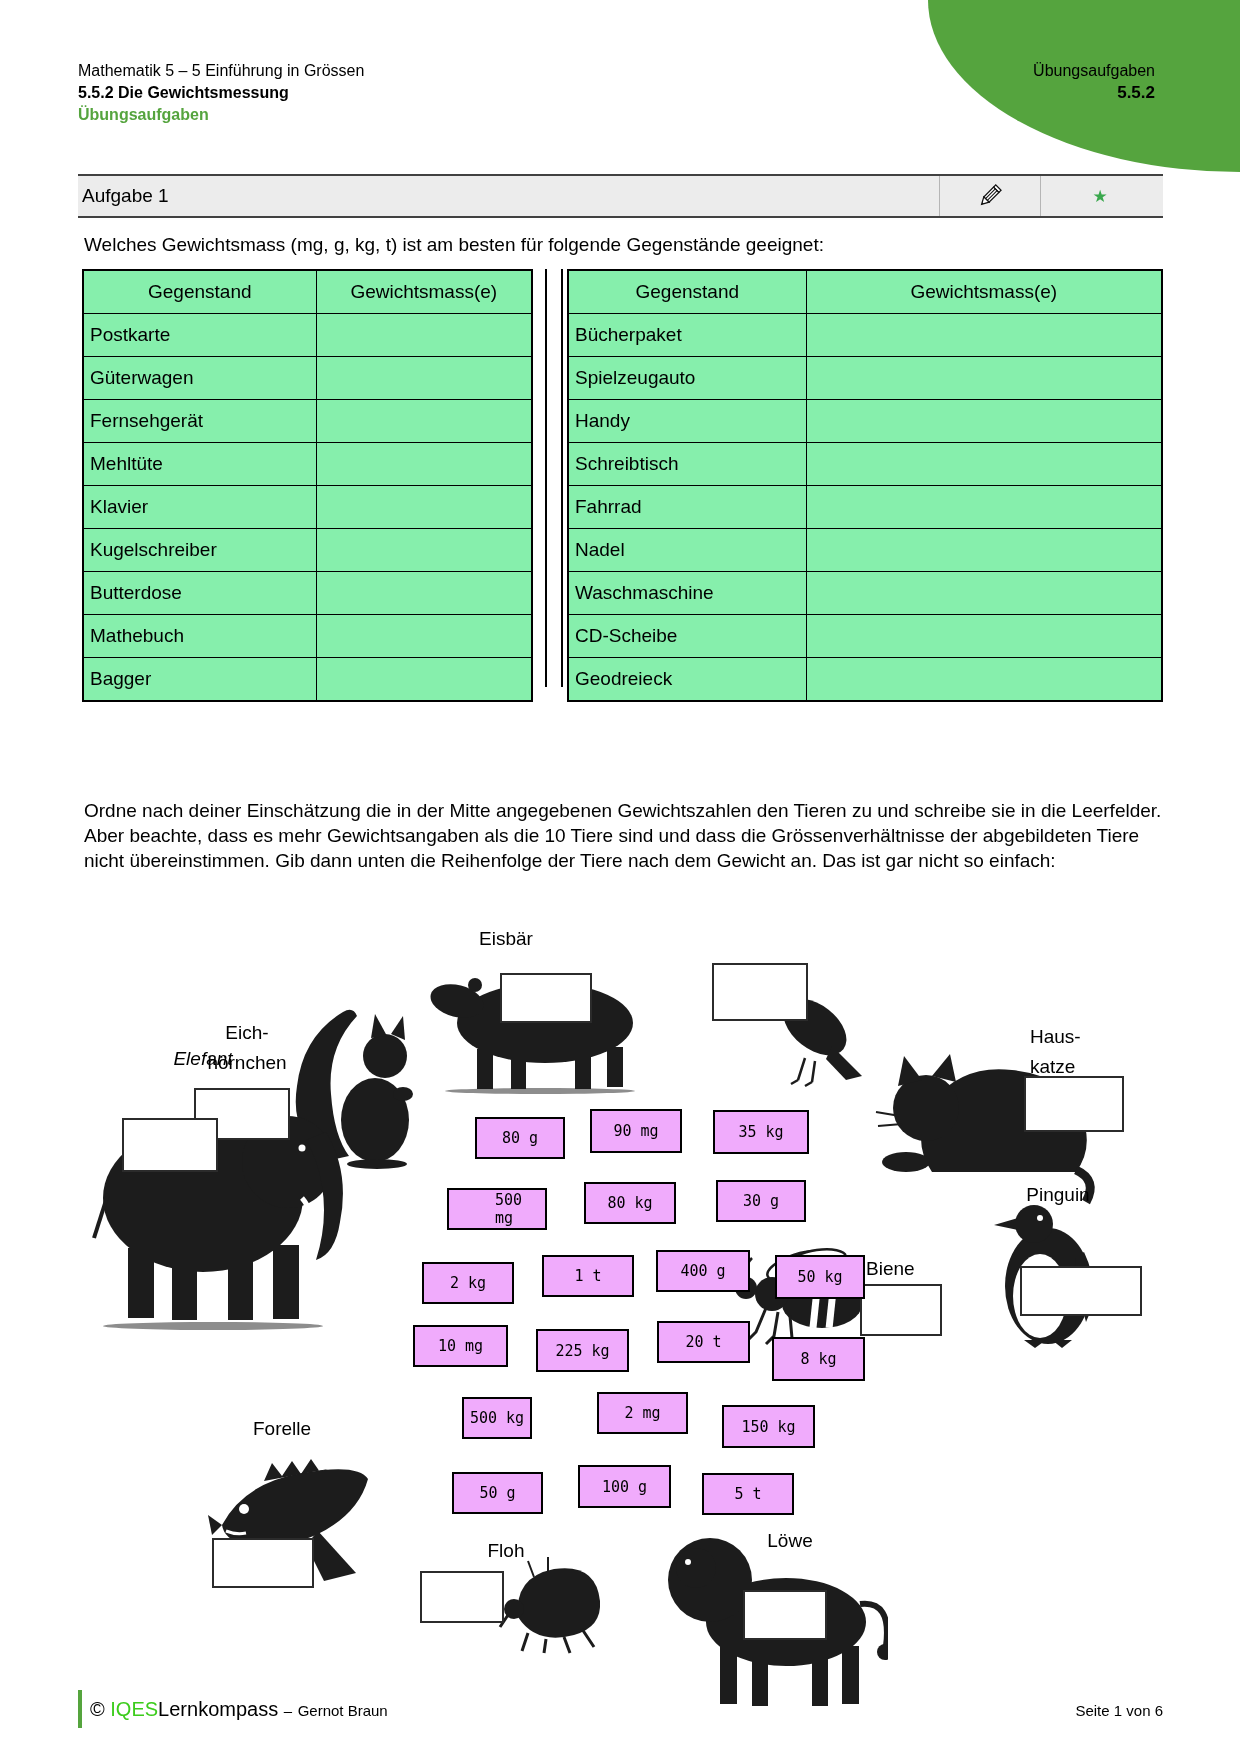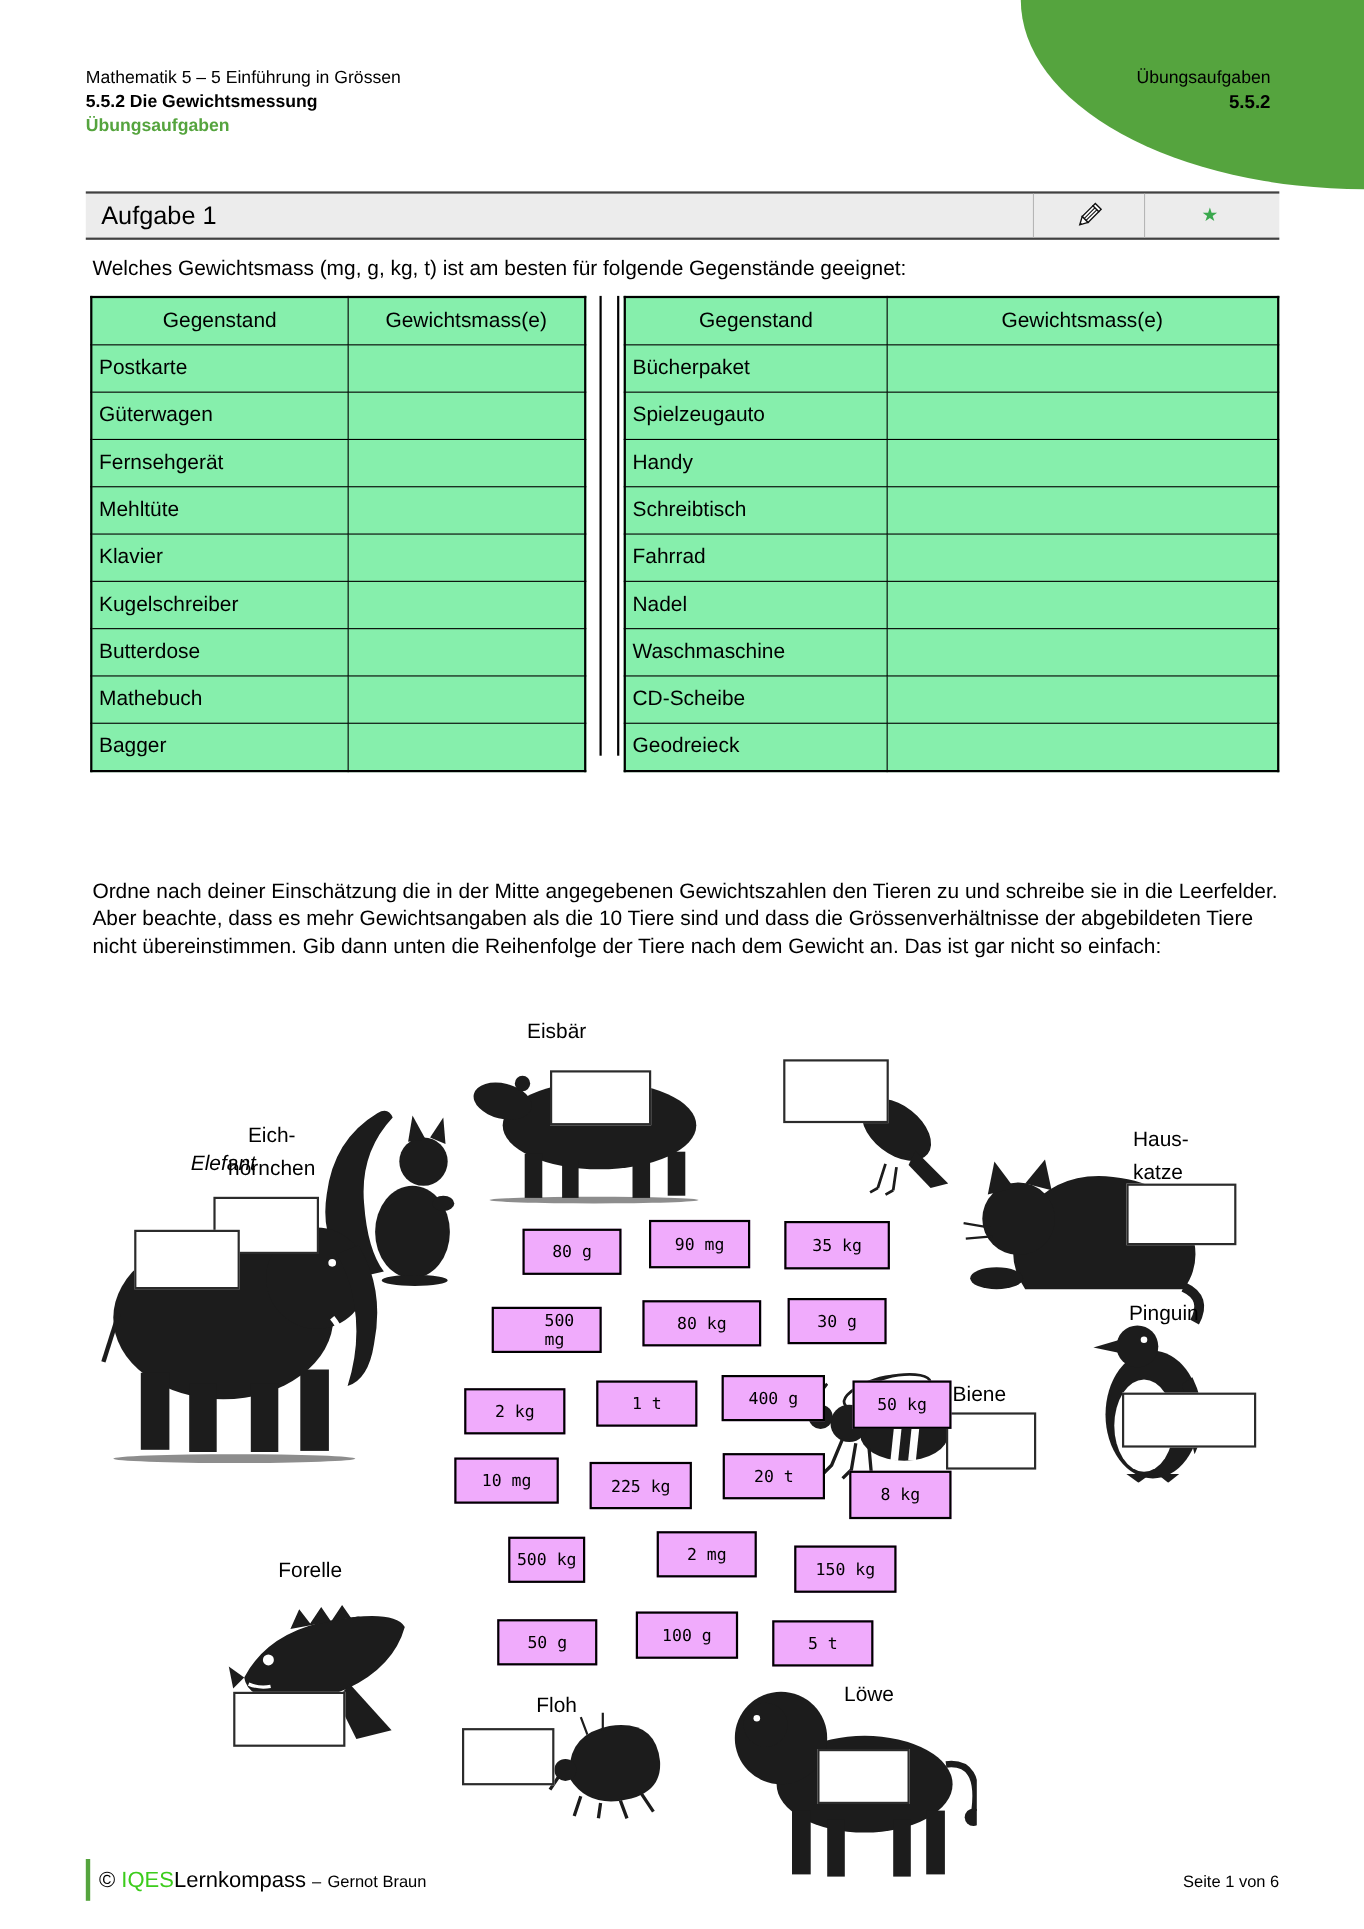--- a/index.html
+++ b/index.html
@@ -21,21 +21,21 @@
   
   .hdr{left:78px;top:60px;font-size:16px;line-height:22px;}
   .hdr .b{font-weight:bold;}
 
   
   .abar{
     left:78px;width:1085px;height:44px;background:#ececec;
     border-top:2px solid #414141;border-bottom:2px solid #414141;
     display:flex;align-items:center;box-sizing:border-box;
   }
-  .abar .ttl{flex:1;font-size:23px;padding-left:14px;}
+  .abar .ttl{flex:1;font-size:19px;padding-left:4px;}
   .abar .cell{width:100px;height:100%;display:flex;align-items:center;justify-content:center;border-left:1px solid #b5b5b5;}
   .abar .cell.star-cell{width:122px;}
   .stars{font-size:17px;letter-spacing:4px;}
 
   .intro{left:84px;font-size:19px;line-height:25px;}
 
   
   table.wt{position:absolute;border-collapse:collapse;table-layout:fixed;background:#86efac;}
   table.wt,table.wt th,table.wt td{border:1.5px solid #000;}
   table.wt{border-width:2px;}
@@ -371,21 +371,21 @@
   <div class="abs abox" style="left:1020px;top:1266px;width:122px;height:50px;"></div>
   <div class="abs abox" style="left:212px;top:1538px;width:102px;height:50px;"></div>
   <div class="abs abox" style="left:860px;top:1284px;width:82px;height:52px;"></div>
   <div class="abs abox" style="left:420px;top:1571px;width:84px;height:52px;"></div>
   <div class="abs abox" style="left:743px;top:1590px;width:84px;height:50px;"></div>
 
   <div class="abs tile" style="left:475px;top:1117px;width:90px;height:42px;">80 g</div>
   <div class="abs tile" style="left:590px;top:1109px;width:92px;height:44px;">90 mg</div>
   <div class="abs tile" style="left:713px;top:1110px;width:96px;height:44px;">35 kg</div>
   <div class="abs tile" style="left:447px;top:1188px;width:100px;height:42px;padding-left:46px;">500 mg</div>
-  <div class="abs tile" style="left:584px;top:1182px;width:108px;height:42px;">80 kg</div>
+  <div class="abs tile" style="left:584px;top:1182px;width:92px;height:42px;">80 kg</div>
   <div class="abs tile" style="left:716px;top:1180px;width:90px;height:42px;">30 g</div>
   <div class="abs tile" style="left:422px;top:1262px;width:92px;height:42px;">2 kg</div>
   <div class="abs tile" style="left:542px;top:1255px;width:92px;height:42px;">1 t</div>
   <div class="abs tile" style="left:656px;top:1250px;width:94px;height:42px;">400 g</div>
   <div class="abs tile" style="left:775px;top:1255px;width:90px;height:44px;">50 kg</div>
   <div class="abs tile" style="left:413px;top:1325px;width:95px;height:42px;">10 mg</div>
   <div class="abs tile" style="left:536px;top:1329px;width:93px;height:43px;">225 kg</div>
   <div class="abs tile" style="left:657px;top:1321px;width:93px;height:42px;">20 t</div>
   <div class="abs tile" style="left:772px;top:1337px;width:93px;height:44px;">8 kg</div>
   <div class="abs tile" style="left:462px;top:1397px;width:70px;height:42px;">500 kg</div>

